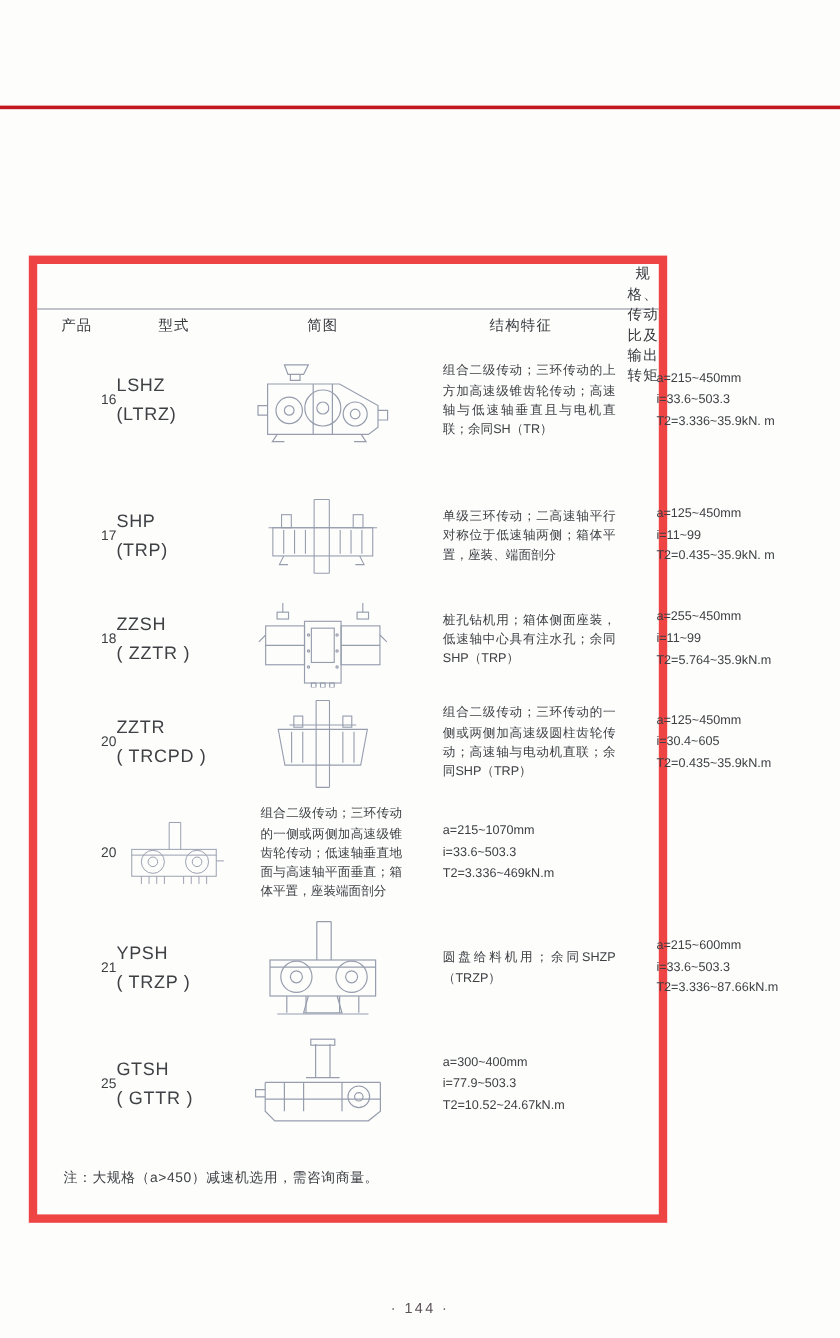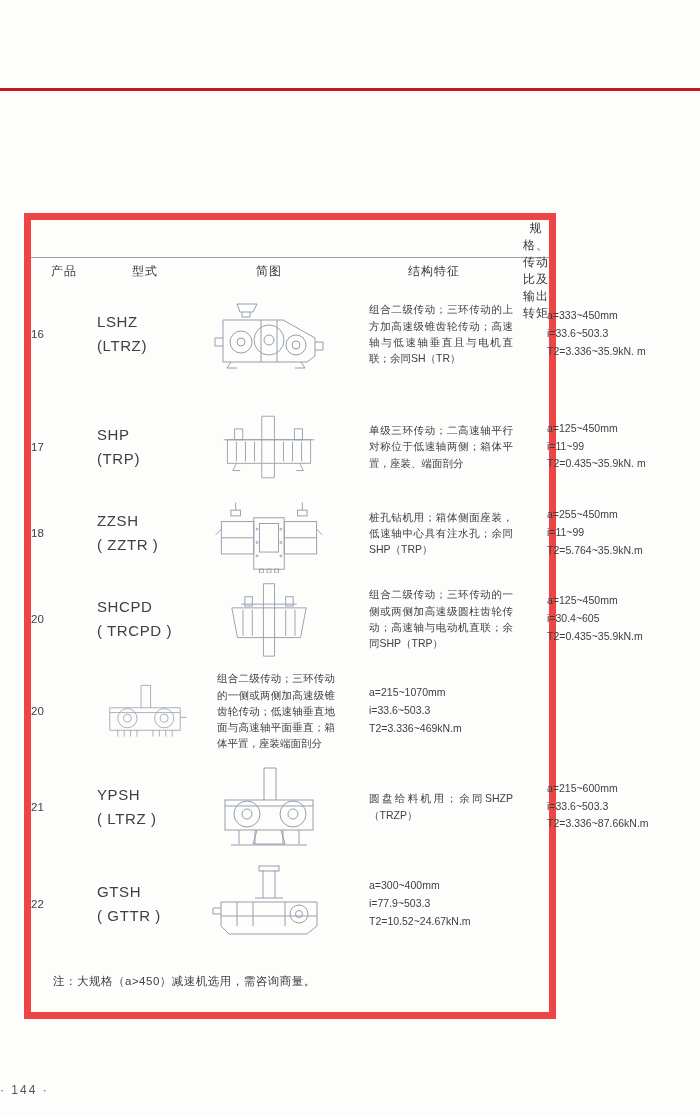--- a/index.html
+++ b/index.html
@@ -40,21 +40,21 @@
     align-items:center;
   }
   .h16{height:146px;padding-top:6px;box-sizing:border-box;}
   .h17{height:85px;}
   .h18{height:88px;}
   .h19{height:84px;}
   .h20{height:100px;}
   .h21{height:91px;}
   .h22{height:104px;}
   .c-no{
-    text-align:left;font-size:11.5px;color:#3e4044;
+    text-align:right;font-size:11.5px;color:#3e4044;
   }
   .c-type{
     text-align:left;font-size:15px;line-height:1.6;letter-spacing:.6px;color:#3e4044;
   }
   .c-diagram{
     display:flex;justify-content:center;align-items:center;
   }
   .c-diagram svg{display:block;}
   .c-feat{
     font-size:10.5px;line-height:1.55;color:#3e4044;
@@ -64,21 +64,21 @@
   .c-spec{
     font-size:10.5px;line-height:1.7;color:#3e4044;
     padding-left:24px;white-space:nowrap;
   }
   .note-block{
     padding:18px 0 0 22px;
     font-size:11.5px;color:#3e4044;letter-spacing:.5px;
   }
   .page-number{
     position:absolute;left:0;top:1083px;width:700px;
-    font-size:12px;color:#5b5156;letter-spacing:2px;
+    text-align:center;font-size:12px;color:#5b5156;letter-spacing:2px;
   }
   .diag{stroke:#969dad;fill:none;stroke-width:1;}
 </style>
 </head>
 <body>
 
 <div class="page">
 
   <div class="red-rule"></div>
 
@@ -110,21 +110,21 @@
             <circle class="diag" cx="60" cy="48" r="5"></circle>
           <circle class="diag" cx="87" cy="53" r="10"></circle>
             <circle class="diag" cx="87" cy="53" r="4"></circle>
           <path class="diag" d="M52,28 v42 M68,28 v42"></path>
           <path class="diag" d="M22,70 l-4,6 h10 M92,70 l4,6 h-10"></path>
           <path class="diag" d="M106,50 h8 v8 h-8"></path>
         </svg>
       </div>
       <div class="c-feat">组合二级传动；三环传动的上方加高速级锥齿轮传动；高速轴与低速轴垂直且与电机直联；余同SH（TR）</div>
       <div class="c-spec">
-        <div>a=333~450mm</div>
+        <div>a=215~450mm</div>
         <div>i=33.6~503.3</div>
         <div>T2=3.336~35.9kN. m</div>
       </div>
     </div>
 
     <div class="trow h17">
       <div class="c-no">17</div>
       <div class="c-type">
         <div>SHP</div>
         <div>(TRP)</div>
@@ -180,21 +180,21 @@
       <div class="c-spec">
         <div>a=255~450mm</div>
         <div>i=11~99</div>
         <div>T2=5.764~35.9kN.m</div>
       </div>
     </div>
 
     <div class="trow h19">
       <div class="c-no">20</div>
       <div class="c-type">
-        <div>SHCPD</div>
+        <div>ZZTR</div>
         <div>( TRCPD )</div>
       </div>
       <div class="c-diagram">
         <svg width="120" height="78" viewBox="0 0 120 84">
           <path class="diag" d="M54,4 v78 M66,4 v78 M54,4 h12 M54,82 h12"></path>
           <path class="diag" d="M30,26 H90"></path>
           <path class="diag" d="M20,30 H100 L94,62 H26 Z"></path>
           <path class="diag" d="M32,32 v28 M42,32 v28 M78,32 v28 M88,32 v28"></path>
           <rect class="diag" x="34" y="18" width="8" height="10"></rect>
           <rect class="diag" x="78" y="18" width="8" height="10"></rect>
@@ -228,21 +228,21 @@
         <div>a=215~1070mm</div>
         <div>i=33.6~503.3</div>
         <div>T2=3.336~469kN.m</div>
       </div>
     </div>
 
     <div class="trow h21">
       <div class="c-no">21</div>
       <div class="c-type">
         <div>YPSH</div>
-        <div>( LTRZ )</div>
+        <div>( TRZP )</div>
       </div>
       <div class="c-diagram">
         <svg width="120" height="86" viewBox="0 0 120 86">
           <path class="diag" d="M55,4 v32 M67,4 v32 M55,4 h12"></path>
           <rect class="diag" x="16" y="36" width="88" height="30"></rect>
           <path class="diag" d="M16,42 H104"></path>
           <circle class="diag" cx="38" cy="50" r="13"></circle>
             <circle class="diag" cx="38" cy="50" r="5"></circle>
           <circle class="diag" cx="84" cy="50" r="13"></circle>
             <circle class="diag" cx="84" cy="50" r="5"></circle>
@@ -253,21 +253,21 @@
       </div>
       <div class="c-feat">圆盘给料机用；余同SHZP（TRZP）</div>
       <div class="c-spec">
         <div>a=215~600mm</div>
         <div>i=33.6~503.3</div>
         <div>T2=3.336~87.66kN.m</div>
       </div>
     </div>
 
     <div class="trow h22">
-      <div class="c-no">22</div>
+      <div class="c-no">25</div>
       <div class="c-type">
         <div>GTSH</div>
         <div>( GTTR )</div>
       </div>
       <div class="c-diagram">
         <svg width="128" height="84" viewBox="0 0 120 84">
           <path class="diag" d="M54,8 v28 M66,8 v28"></path>
           <rect class="diag" x="50" y="4" width="20" height="5"></rect>
           <path class="diag" d="M46,36 h28"></path>
           <path class="diag" d="M12,40 H108 M12,40 V64 L20,72 H98 L108,64 V40"></path>

